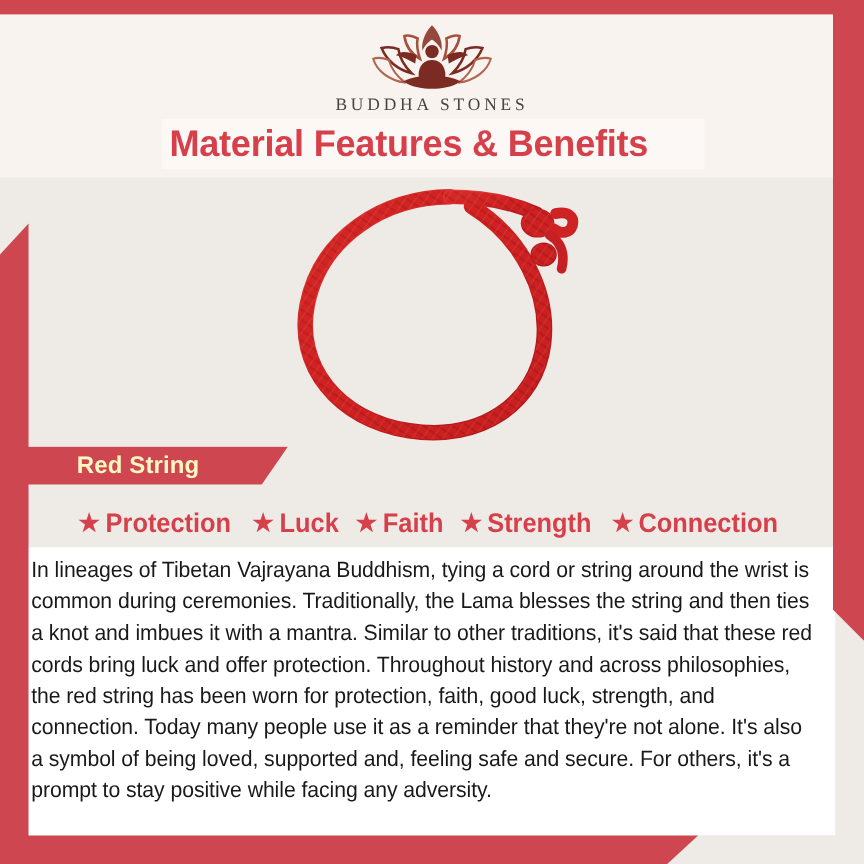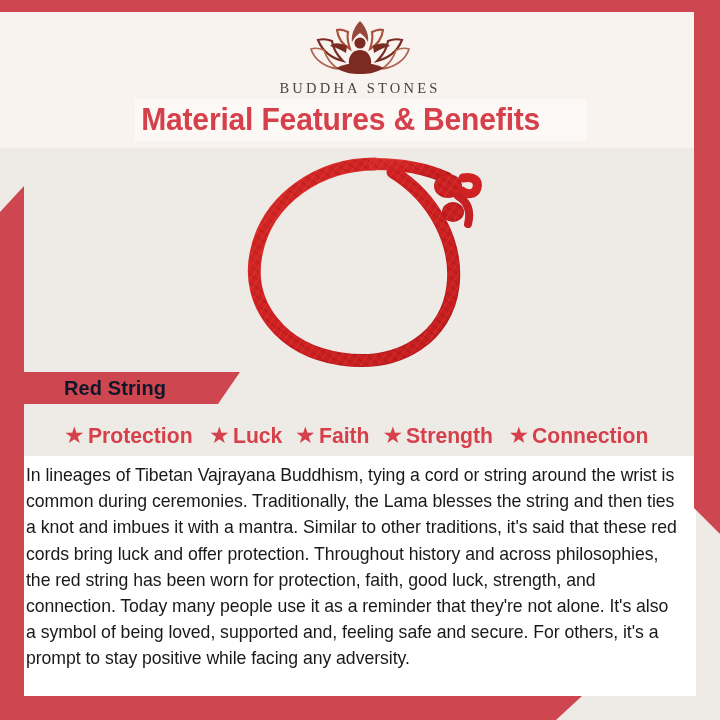--- a/index.html
+++ b/index.html
@@ -126,21 +126,21 @@
     background: #cd4650;
     clip-path: polygon(0 0, 100% 0, calc(100% - 22px) 100%, 0 100%);
     z-index: 5;
     display: flex;
     align-items: center;
   }
   .ribbon-text {
     margin-left: 42px;
     font-size: 20px;
     font-weight: bold;
-    color: #0f172a;
+    color: #fef9c3;
     letter-spacing: 0.1px;
     white-space: nowrap;
   }
 
   
   .benefits {
     position: absolute;
     left: 24px; top: 416px;
     width: 672px; height: 40px;
     z-index: 5;

